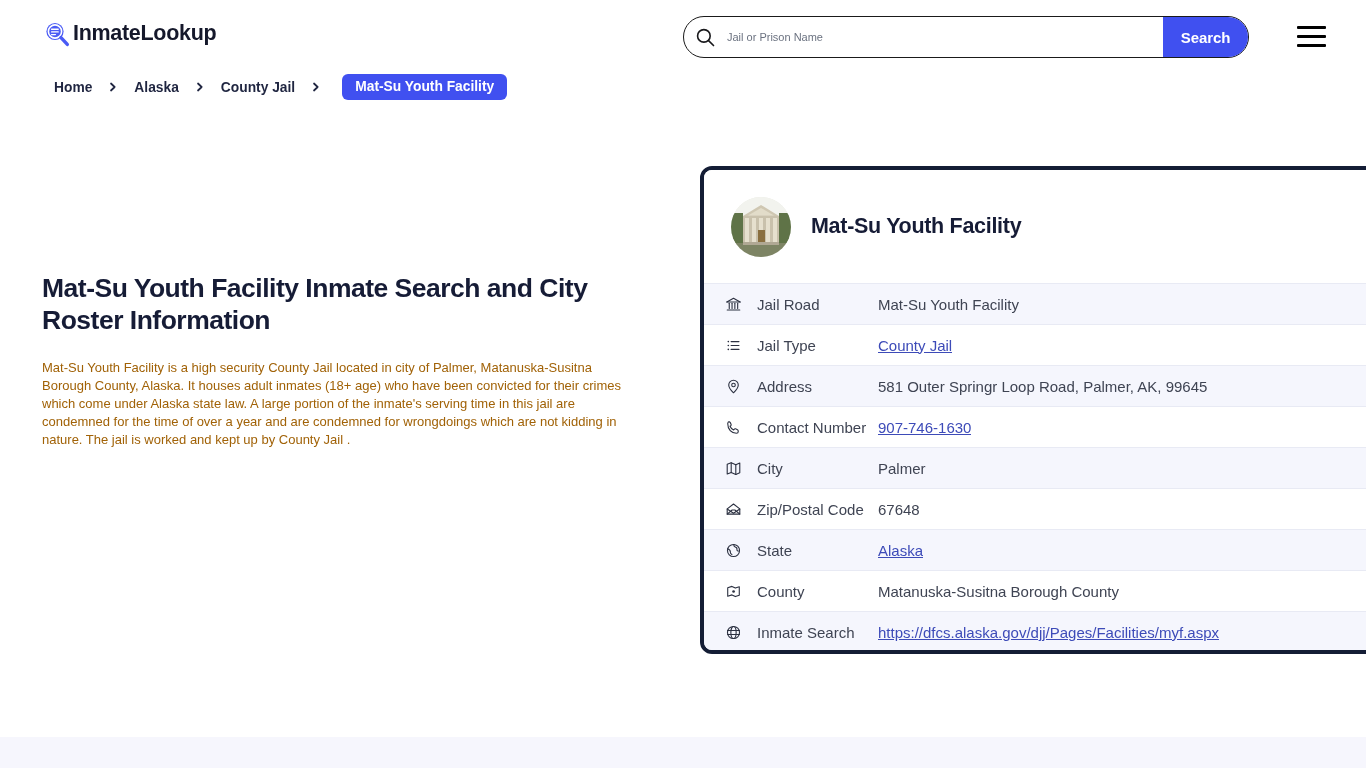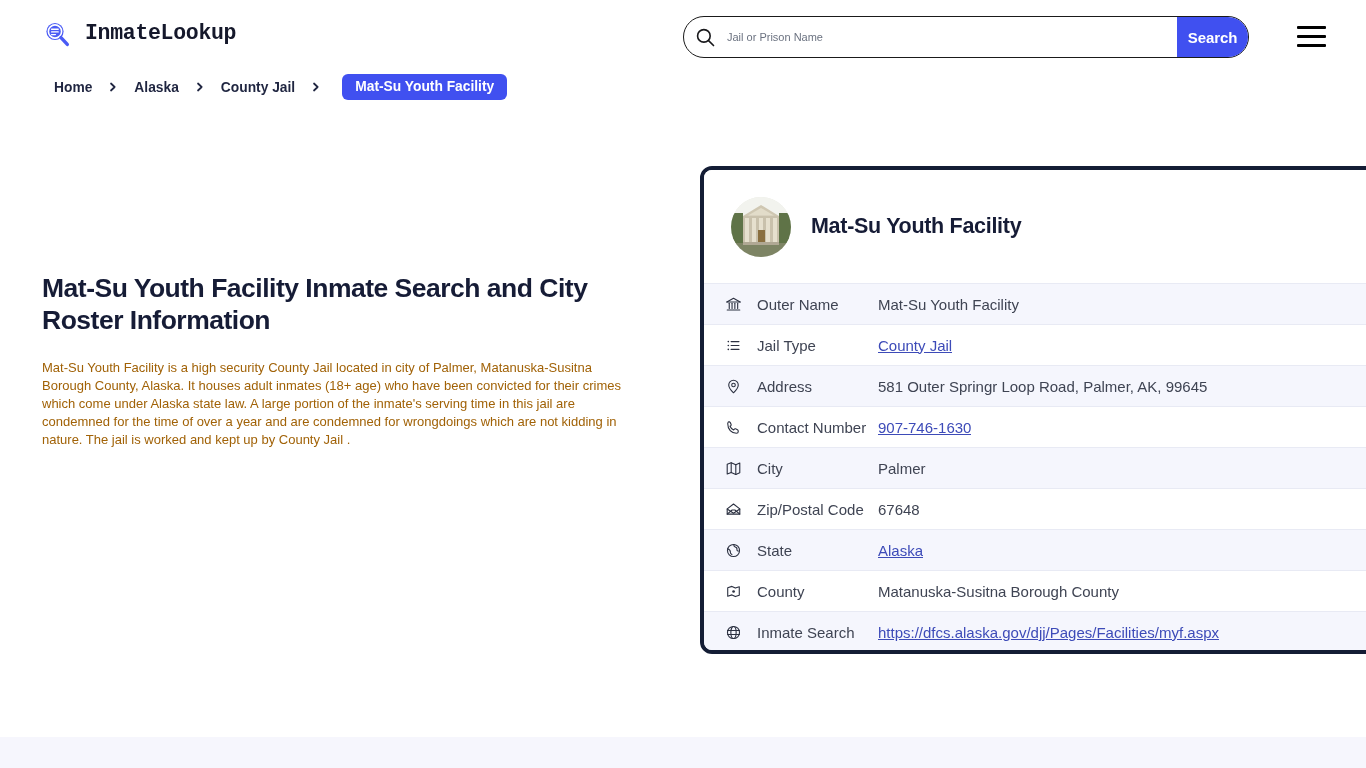--- a/index.html
+++ b/index.html
@@ -30,23 +30,22 @@
     display: flex;
     align-items: center;
   }
 
   .brand {
     position: absolute;
     left: 42px;
     top: 19px;
     display: flex;
     align-items: center;
-    gap: 13px;
+    gap: 1px;
     cursor: pointer;
-    font-family: Liberation Mono, monospace;
   }
   .brand-icon { width: 30px; height: 30px; display: block; }
   .brand-name {
     font-size: 21.5px;
     font-weight: 700;
     color: #15182b;
     letter-spacing: -0.3px;
     line-height: 1;
   }
 
@@ -79,21 +78,21 @@
     outline: none;
     font-size: 11px;
     color: #2b2b2b;
     font-family: inherit;
     padding: 0 8px 0 9px;
     background: transparent;
   }
   .search-input::placeholder { color: #6b7280; opacity: 1; }
   .search-btn {
     flex: 0 0 auto;
-    width: 71px;
+    width: 85px;
     height: 100%;
     background: #4050f0;
     color: #ffffff;
     border: none;
     font-size: 15px;
     font-weight: 700;
     font-family: inherit;
     cursor: pointer;
     letter-spacing: -0.1px;
   }
@@ -361,21 +360,21 @@
           <svg viewBox="0 0 20 20" width="17" height="17" fill="none" stroke="#2b3040" stroke-width="1.3" stroke-linecap="round" stroke-linejoin="round">
             <polyline points="2.2,7 10,2.6 17.8,7"></polyline>
               <line x1="2.2" y1="7" x2="17.8" y2="7"></line>
             <line x1="5" y1="8.6" x2="5" y2="14.6"></line>
               <line x1="8.3" y1="8.6" x2="8.3" y2="14.6"></line>
             <line x1="11.6" y1="8.6" x2="11.6" y2="14.6"></line>
               <line x1="14.9" y1="8.6" x2="14.9" y2="14.6"></line>
             <line x1="2.6" y1="16.4" x2="17.4" y2="16.4"></line>
           </svg>
         </span>
-        <span class="row-label">Outer Name</span>
+        <span class="row-label">Jail Road</span>
         <span class="row-value">Mat-Su Youth Facility</span>
       </div>
 
       <div class="detail-row">
         <span class="row-icon">
           <svg viewBox="0 0 20 20" width="17" height="17" fill="none" stroke="#2b3040" stroke-width="1.4" stroke-linecap="round">
             <line x1="7.2" y1="5.4" x2="16.4" y2="5.4"></line>
               <line x1="7.2" y1="10" x2="16.4" y2="10"></line>
               <line x1="7.2" y1="14.6" x2="16.4" y2="14.6"></line>
             <circle cx="3.9" cy="5.4" r="0.95" fill="#2b3040" stroke="none"></circle>

